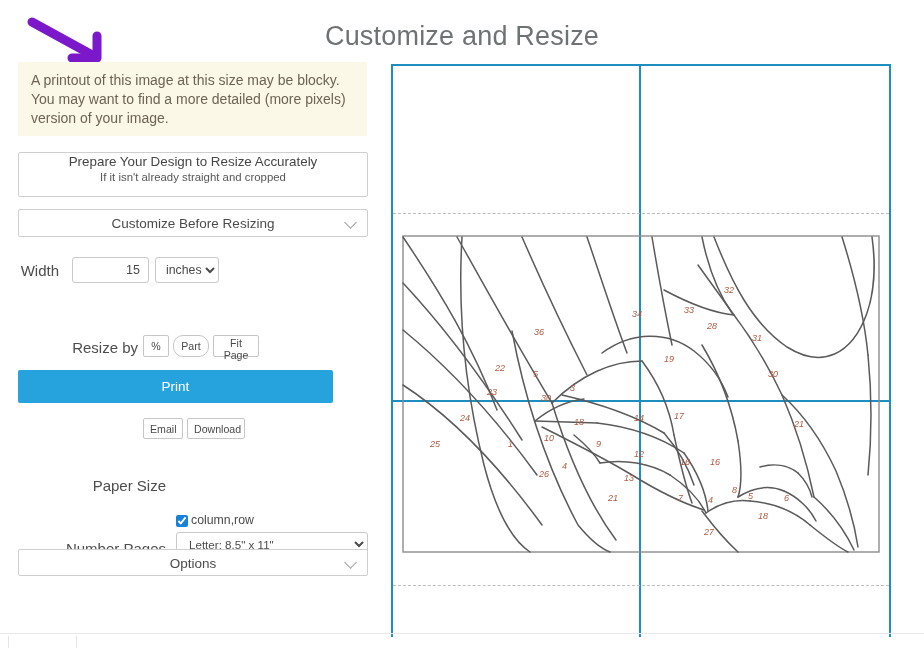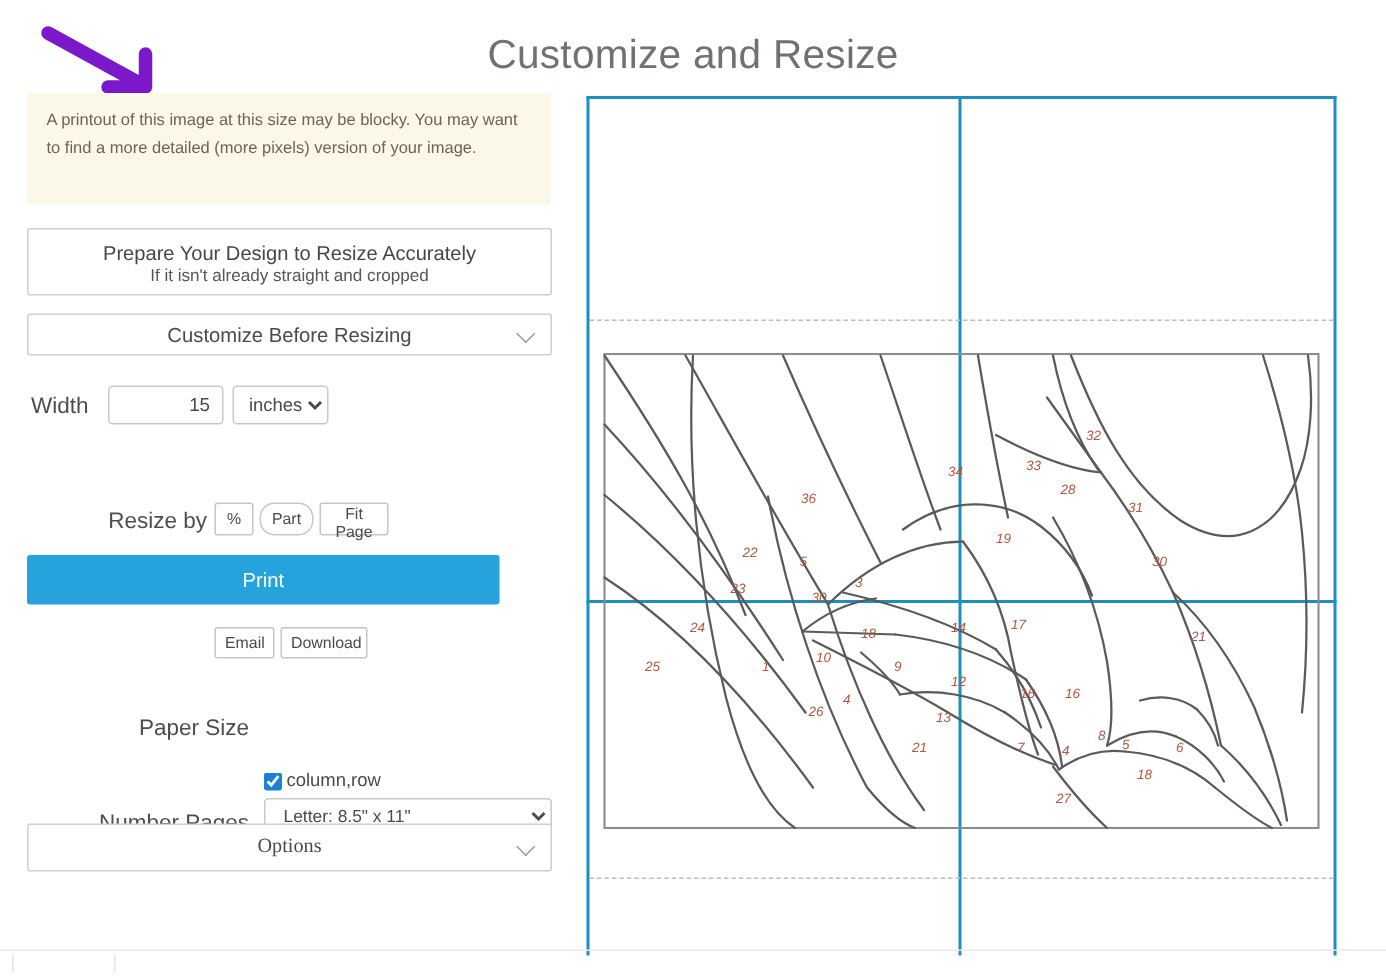--- a/index.html
+++ b/index.html
@@ -31,50 +31,49 @@
   
   .left-panel{
     position:absolute;left:0;top:60px;width:386px;height:580px;
   }
 
   .alert-box{
     position:absolute;left:18px;top:2px;width:349px;height:74px;
     background:#fcf8e8;
     padding:9px 12px 0 13px;
     box-sizing:border-box;
-    font-size:11px;
+    font-size:14px;
     line-height:19px;
     color:#6b6455;
   }
 
   .wide-btn{
     position:absolute;
     box-sizing:border-box;
     background:#ffffff;
     border:1px solid #cfcfcf;
     border-radius:2px;
     text-align:center;
     color:#4b4b4b;
     cursor:pointer;
   }
   .prepare-btn{
     left:18px;top:92px;width:350px;height:45px;
-    padding-top:7px;
   }
   .prepare-main{font-size:13.4px;line-height:17px;color:#464646;}
   .prepare-sub{font-size:11.4px;line-height:15px;color:#565656;}
 
   .accordion{
     left:18px;top:149px;width:350px;height:28px;
     line-height:27px;font-size:13.5px;
     position:absolute;box-sizing:border-box;
     background:#fff;border:1px solid #cfcfcf;border-radius:2px;
     text-align:center;cursor:pointer;color:#4b4b4b;
   }
-  .accordion.options{top:489px;height:32px;line-height:28px;font-family:Liberation Serif, serif;}
+  .accordion.options{top:489px;height:27px;line-height:28px;}
   .chev{
     position:absolute;right:12px;top:50%;
     width:8px;height:8px;margin-top:-5px;
     border-right:1.6px solid #9a9a9a;
     border-bottom:1.6px solid #9a9a9a;
     transform:rotate(45deg);
   }
 
   
   .field-row{position:absolute;left:0;width:386px;}

